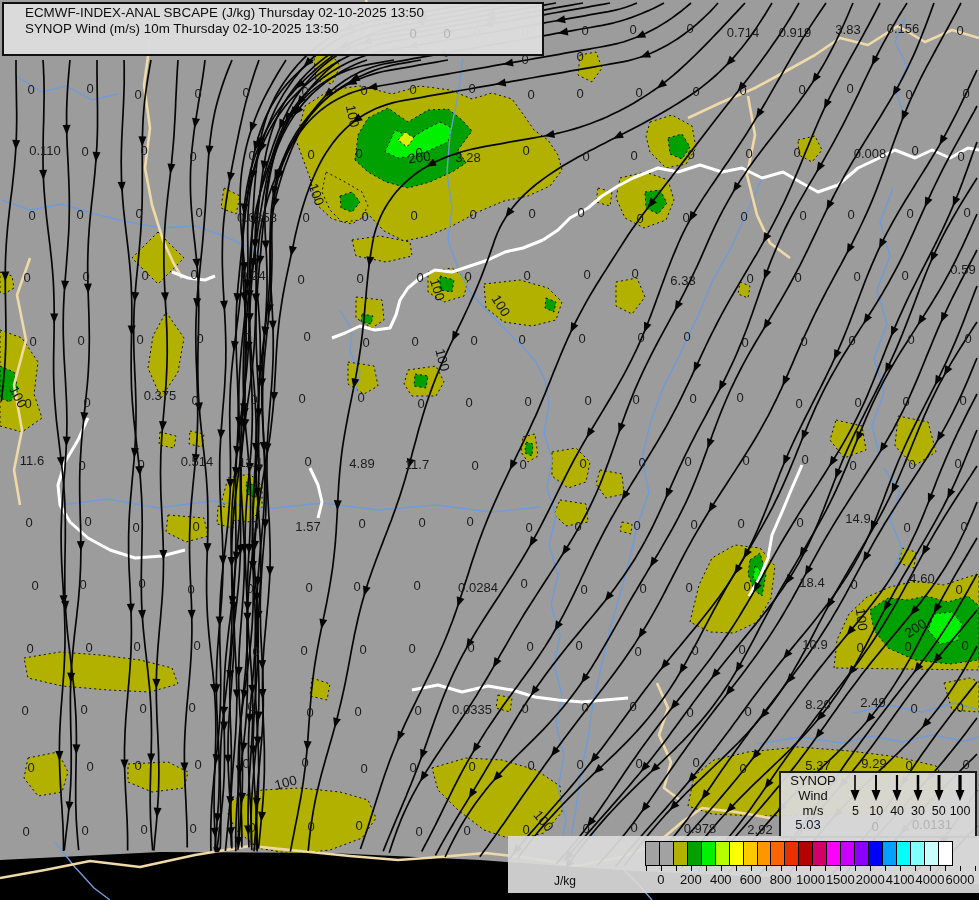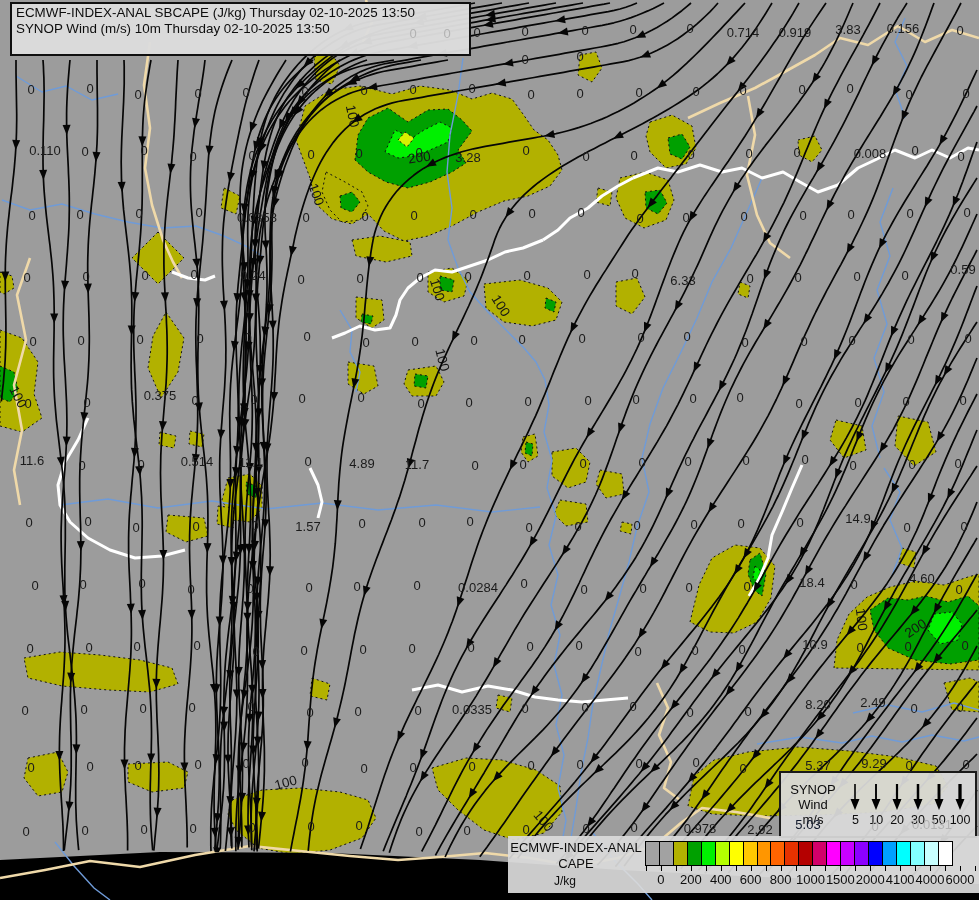--- a/index.html
+++ b/index.html
@@ -1,24 +1,24 @@
 <!DOCTYPE html>
 <html><head>
 <meta charset="utf-8">
 <style>
   html,body{margin:0;padding:0;background:#000;}
   #app{position:relative;width:979px;height:900px;overflow:hidden;
        font-family:"Liberation Sans","DejaVu Sans",sans-serif;background:#9c9c9c;}
   #map{position:absolute;left:0;top:0;z-index:1;}
   .panel{position:absolute;z-index:10;box-sizing:border-box;}
-  #header{left:10px;top:2px;width:461px;height:54px;background:rgba(220,220,220,0.97);
-          border:2px solid #101010;padding:1px 4px;z-index:10;}
+  #header{left:2px;top:2px;width:542px;height:54px;background:rgba(220,220,220,0.97);
+          border:2px solid #101010;padding:1px 21px;z-index:10;}
   #header .hline{font-size:13.4px;line-height:16.4px;color:#0d0d0d;white-space:nowrap;}
   #synop{left:779px;top:771px;width:198px;height:67px;background:rgba(217,217,217,0.95);
-         border:2px solid #1a1a1a;display:flex;align-items:center;}
+         border:2px solid #1a1a1a;display:flex;align-items:flex-start;}
   #synop .ttl{width:64px;text-align:center;color:#0d0d0d;font-size:13px;line-height:15px;}
   #synop .arrows{flex:1;display:flex;justify-content:space-around;align-items:flex-start;padding-right:4px;}
   #synop .acol{display:flex;flex-direction:column;align-items:center;}
   #synop .acol .num{font-size:12.5px;color:#0d0d0d;margin-top:1px;}
   #cape{left:508px;top:836px;width:471px;height:57px;background:rgba(218,218,218,0.93);}
   #cape .ttl{position:absolute;left:2px;top:4px;width:132px;text-align:center;
              font-size:13px;line-height:16px;color:#0d0d0d;}
   #cape .jkg{position:absolute;left:2px;top:38px;width:110px;text-align:center;font-size:12px;color:#0d0d0d;}
   #bar{position:absolute;left:138px;top:5px;height:25px;display:flex;}
   #bar .sw{width:14.95px;height:25px;border:1px solid #000;margin-left:-1px;box-sizing:border-box;}
@@ -787,21 +787,21 @@
       <line x1="10" y1="2" x2="10" y2="19" stroke="#000" stroke-width="1.9"></line>
       <path d="M10,28 L5.5,17 L14.5,17 Z" fill="#000"></path>
     </svg>
     <span class="num">10</span>
         </div>
         <div class="acol">
           <svg width="20" height="30">
       <line x1="10" y1="2" x2="10" y2="19" stroke="#000" stroke-width="2.2"></line>
       <path d="M10,28 L5.5,17 L14.5,17 Z" fill="#000"></path>
     </svg>
-    <span class="num">20</span>
+    <span class="num">40</span>
         </div>
         <div class="acol">
           <svg width="20" height="30">
       <line x1="10" y1="2" x2="10" y2="19" stroke="#000" stroke-width="2.5"></line>
       <path d="M10,28 L5.5,17 L14.5,17 Z" fill="#000"></path>
     </svg>
     <span class="num">30</span>
         </div>
         <div class="acol">
           <svg width="20" height="30">
@@ -814,24 +814,20 @@
           <svg width="20" height="30">
       <line x1="10" y1="2" x2="10" y2="19" stroke="#000" stroke-width="3.3"></line>
       <path d="M10,28 L5.5,17 L14.5,17 Z" fill="#000"></path>
     </svg>
     <span class="num">100</span>
         </div>
       </div>
   </div>
 
   <div id="cape" class="panel">
-    <div class="ttl">
-      <div>ECMWF-INDEX-ANAL</div>
-      <div>CAPE</div>
-    </div>
     <div class="jkg">J/kg</div>
     <div id="bar">
         <div class="sw" style="background: rgb(162, 162, 162);"></div>
         <div class="sw" style="background: rgb(162, 162, 162);"></div>
         <div class="sw" style="background: rgb(178, 177, 0);"></div>
         <div class="sw" style="background: rgb(0, 160, 0);"></div>
         <div class="sw" style="background: rgb(0, 240, 0);"></div>
         <div class="sw" style="background: rgb(180, 255, 0);"></div>
         <div class="sw" style="background: rgb(255, 255, 0);"></div>
         <div class="sw" style="background: rgb(255, 200, 0);"></div>

